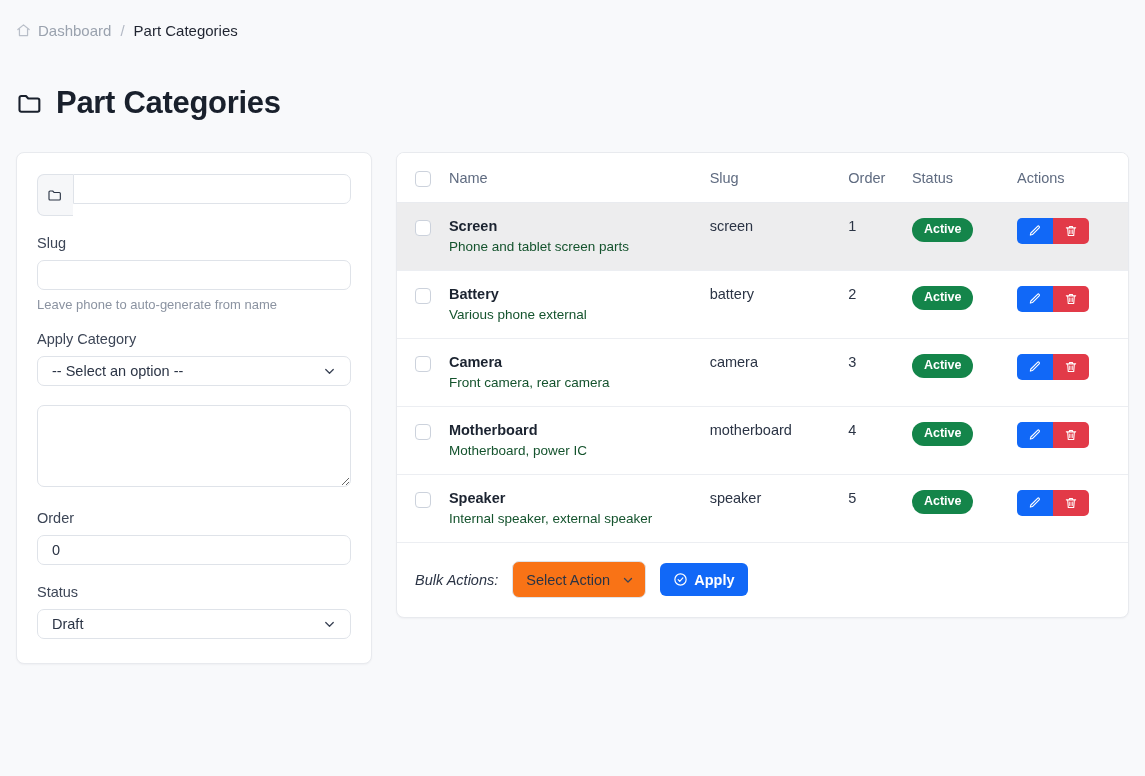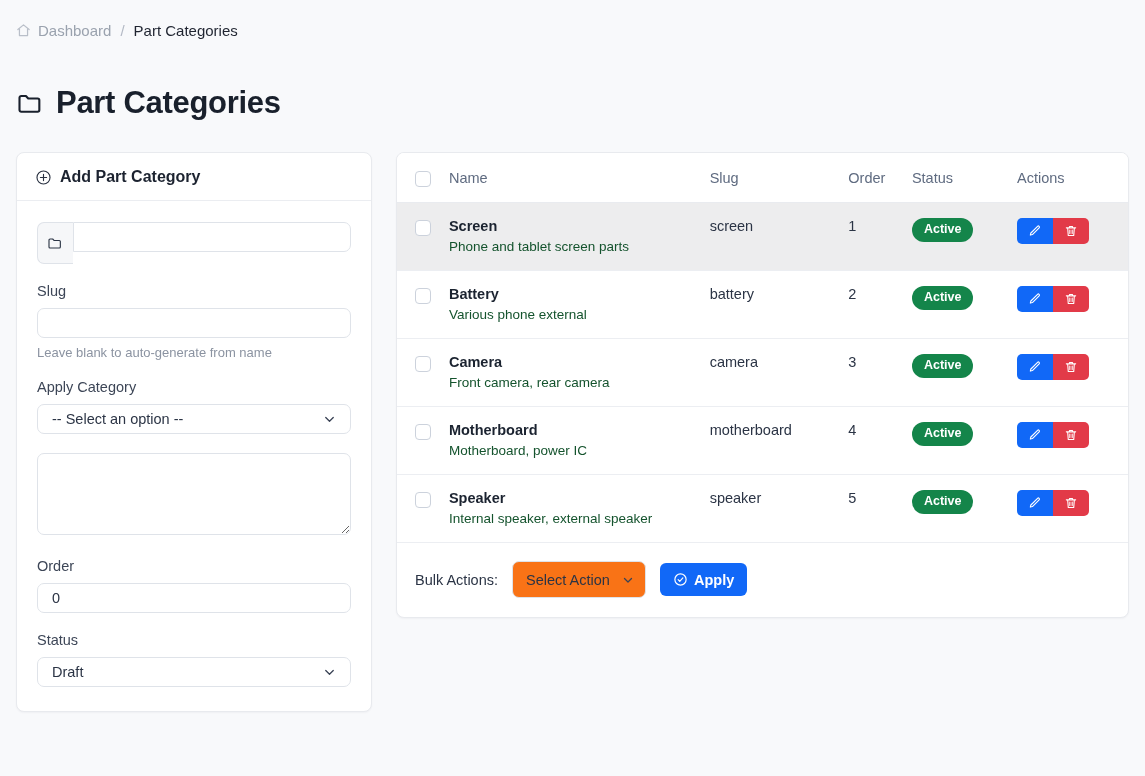--- a/index.html
+++ b/index.html
@@ -167,21 +167,21 @@
     padding: 0;
   }
   .btn-edit { background: #1168f7; }
   .btn-del  { background: #e23a48; }
 
   
   .bulk {
     display: flex; align-items: center; gap: 14px;
     padding: 18px 18px 19px 18px;
   }
-  .bulk-label { font-size: 14.5px; color: #2b3445; }
+  .bulk-label { font-size: 14.5px; color: #2b3445; font-style: italic; }
   .bulk-select-wrap { position: relative; }
   .bulk-select {
     appearance: none; -webkit-appearance: none;
     height: 37px; min-width: 118px;
     border: 1px solid #dfe3e9; border-radius: 7px;
     background: #f97316;
     font-family: "Liberation Sans", sans-serif;
     font-size: 14.5px; color: #2b3445;
     padding: 0 34px 0 13px;
     outline: none; cursor: pointer;
@@ -224,47 +224,38 @@
         <path d="M3 7.5a1.5 1.5 0 0 1 1.5-1.5h4l2 2.2h8A1.5 1.5 0 0 1 20 9.7v8.3a1.5 1.5 0 0 1-1.5 1.5h-14A1.5 1.5 0 0 1 3 18z"></path>
       </svg>
     </span>
     <span>Part Categories</span>
   </h1>
 
   <div class="columns">
 
     <div class="col-left">
       <div class="card">
-        <div class="card-header">
-          <span class="plus-ico">
-            <svg width="17" height="17" viewBox="0 0 24 24" fill="none" stroke="currentColor" stroke-width="1.6">
-              <circle cx="12" cy="12" r="9.2"></circle>
-              <path d="M12 7.6v8.8M7.6 12h8.8" stroke-linecap="round"></path>
-            </svg>
-          </span>
-          <span>Add Part Category</span>
-        </div>
 
         <div class="card-body">
 
           <div class="field">
             <div class="input-group">
               <span class="addon">
                 <svg width="16" height="16" viewBox="0 0 24 24" fill="none" stroke="currentColor" stroke-width="1.7" stroke-linecap="round" stroke-linejoin="round">
                   <path d="M3 7.5a1.5 1.5 0 0 1 1.5-1.5h4l2 2.2h8A1.5 1.5 0 0 1 20 9.7v8.3a1.5 1.5 0 0 1-1.5 1.5h-14A1.5 1.5 0 0 1 3 18z"></path>
                 </svg>
               </span>
               <input class="control" type="text" value="" style="">
             </div>
           </div>
 
           <div class="field">
             <label class="f-label">Slug</label>
             <input class="control" type="text" value="" style="">
-            <div class="hint">Leave blank to auto-generate from name</div>
+            <div class="hint">Leave phone to auto-generate from name</div>
           </div>
 
           <div class="field">
             <label class="f-label">Apply Category</label>
             <div class="select-wrap">
               <select class="control">
                 <option>-- Select an option --</option>
               </select>
               <span class="chev">
                 <svg width="15" height="15" viewBox="0 0 24 24" fill="none" stroke="currentColor" stroke-width="2.1" stroke-linecap="round" stroke-linejoin="round">

